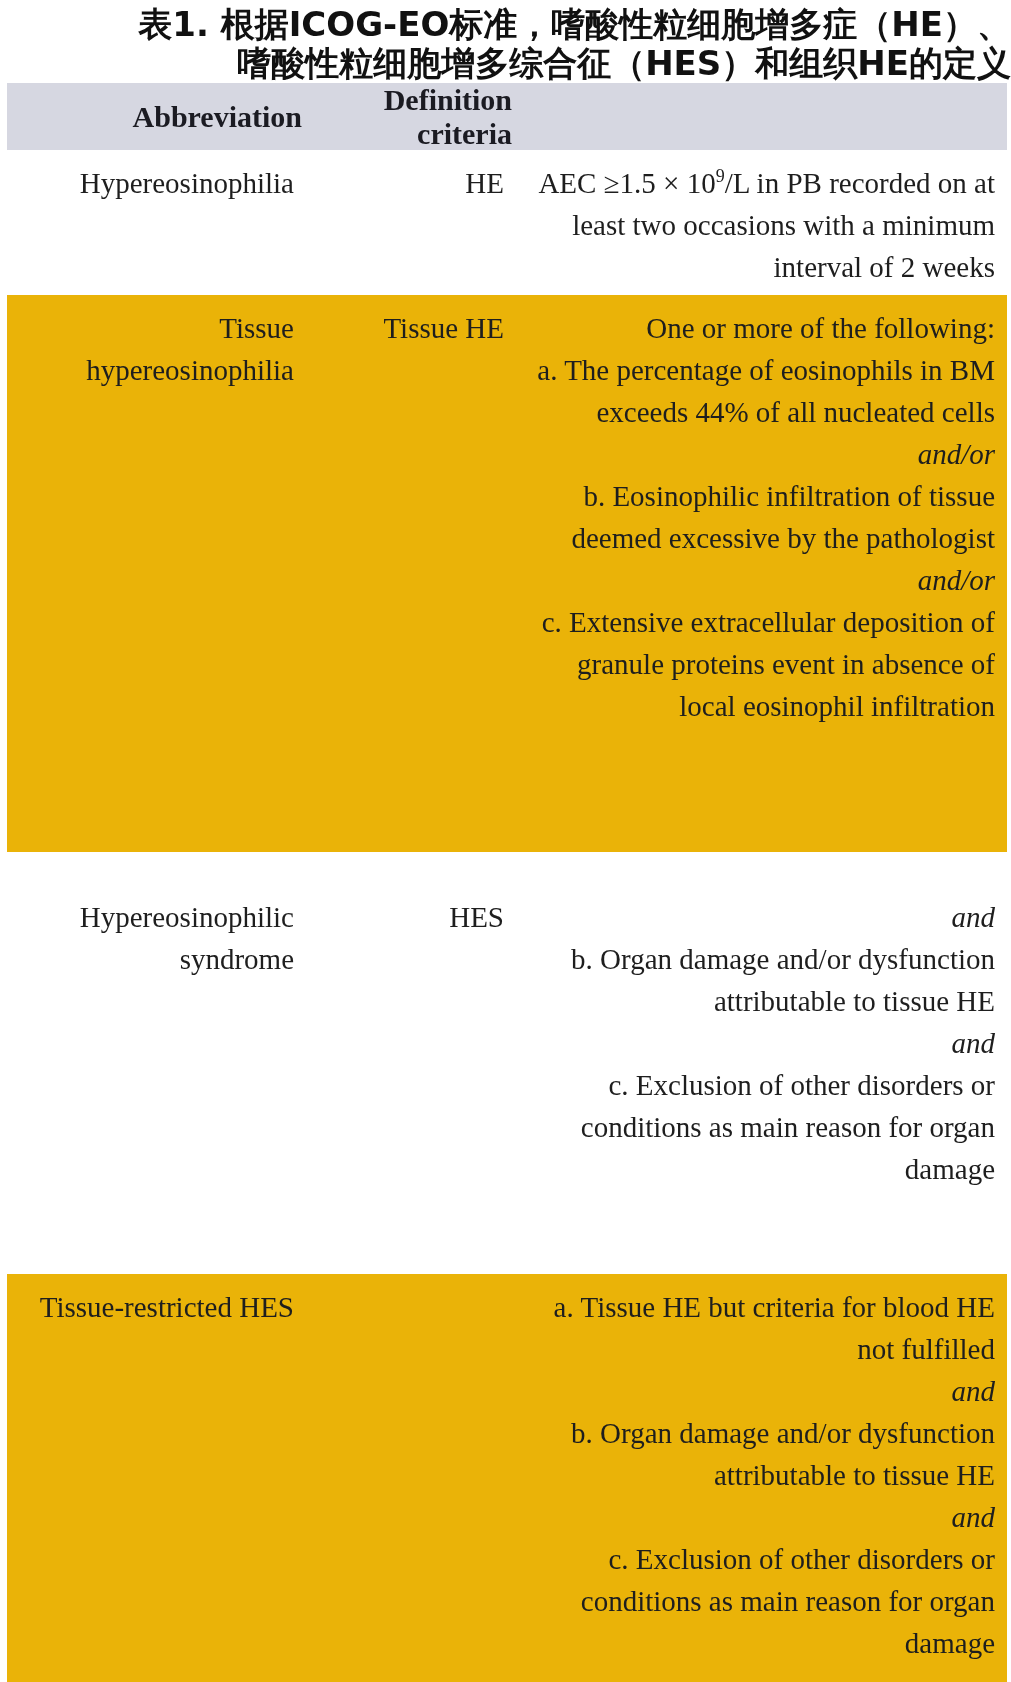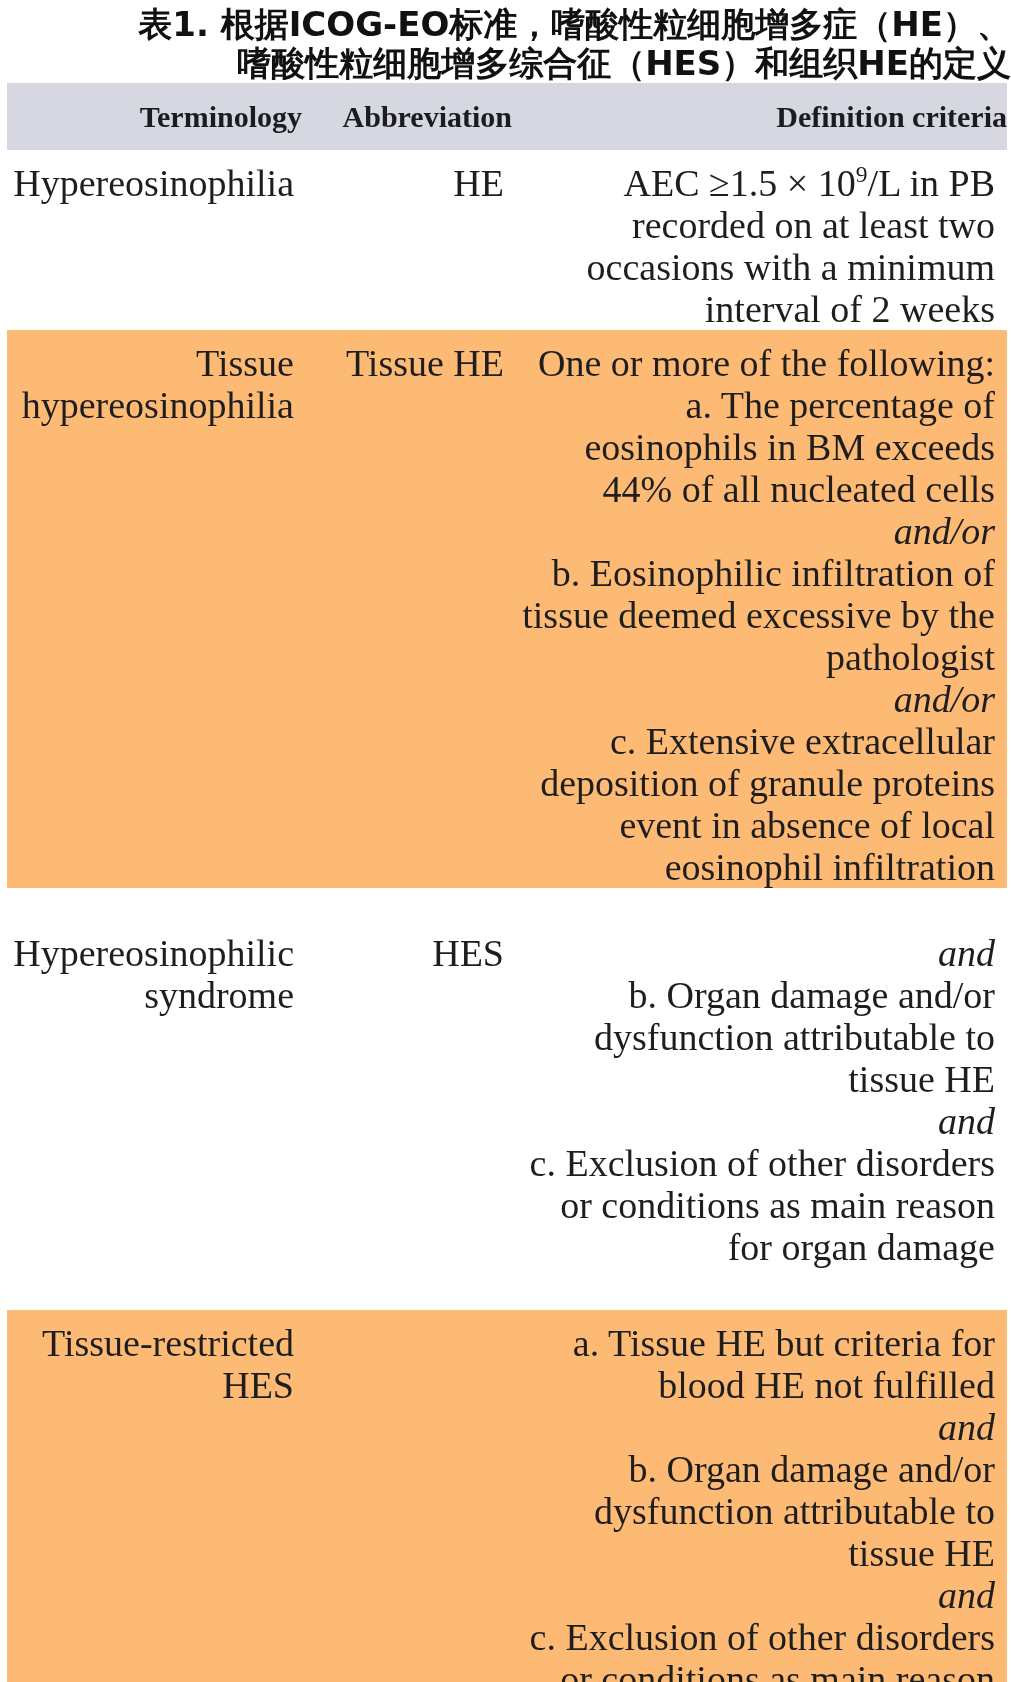--- a/index.html
+++ b/index.html
@@ -42,27 +42,27 @@
     align-items: center;
     font-weight: 700;
     font-size: 30px;
     color: #1b1b22;
   }
   .thead .c1 { padding-left: 20px; }
   .thead .c2 { padding-left: 10px; }
   .thead .c3 { padding-left: 32px; }
 
   .r-white { background: #ffffff; }
-  .r-gray  { background: #fdba74; }
+  .r-gray  { background: #eab308; }
 
   .row .cell {
     padding-top: 12px;
     padding-left: 6px;
     padding-right: 8px;
-    font-size: 38px;
+    font-size: 29px;
     line-height: 42px;
   }
   .row .c3.cell { padding-right: 12px; }
 
   .r1 { min-height: 145px; }
   .r2 { min-height: 557px; }
   .r3 { min-height: 390px; margin-top: 32px; }
   .r4 { min-height: 428px; }
 
   .def-p { margin: 0; }
@@ -85,21 +85,20 @@
 <div class="page">
 
   <div class="title">
     <div>表1. 根据ICOG-EO标准，嗜酸性粒细胞增多症（HE）、</div>
     <div>嗜酸性粒细胞增多综合征（HES）和组织HE的定义</div>
   </div>
 
   <div class="tbl">
 
     <div class="row thead">
-      <div class="c1">Terminology</div>
       <div class="c2">Abbreviation</div>
       <div class="c3">Definition criteria</div>
     </div>
 
     <div class="row r-white r1">
       <div class="cell c1">Hypereosinophilia</div>
       <div class="cell c2">HE</div>
       <div class="cell c3">
         <p class="def-p"><span>AEC ≥1.5 × 10</span><sup class="sup">9</sup><span>/L in PB recorded on at least two occasions with a minimum interval of 2 weeks</span></p>
       </div>

